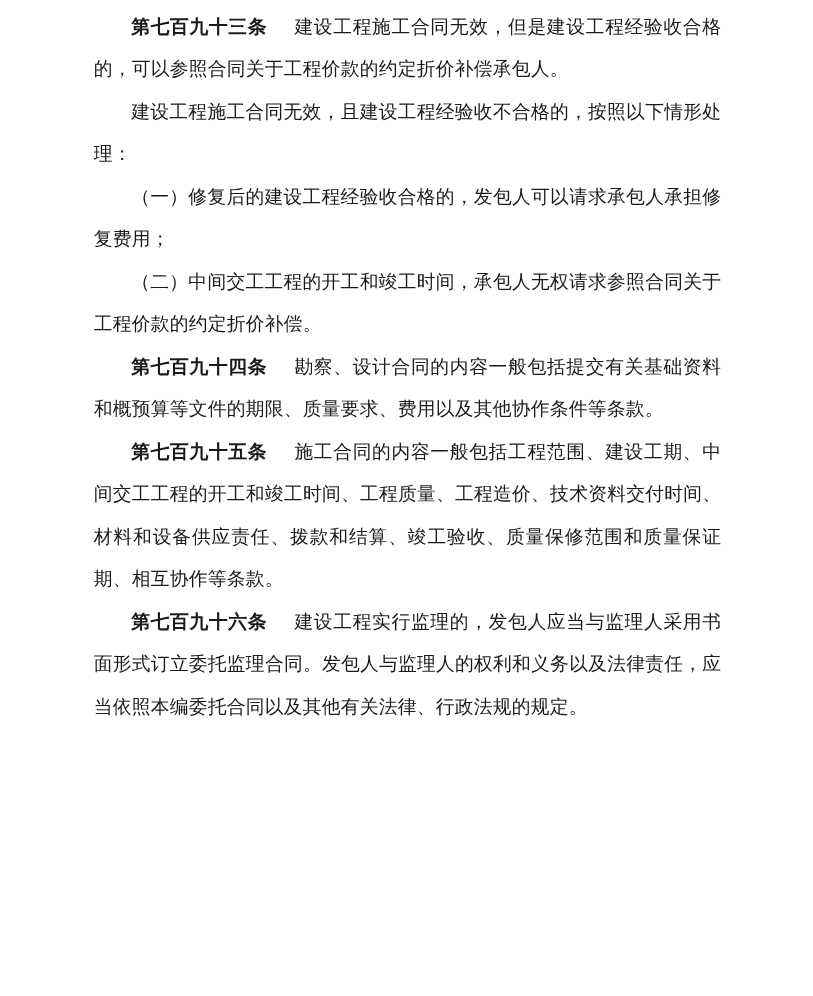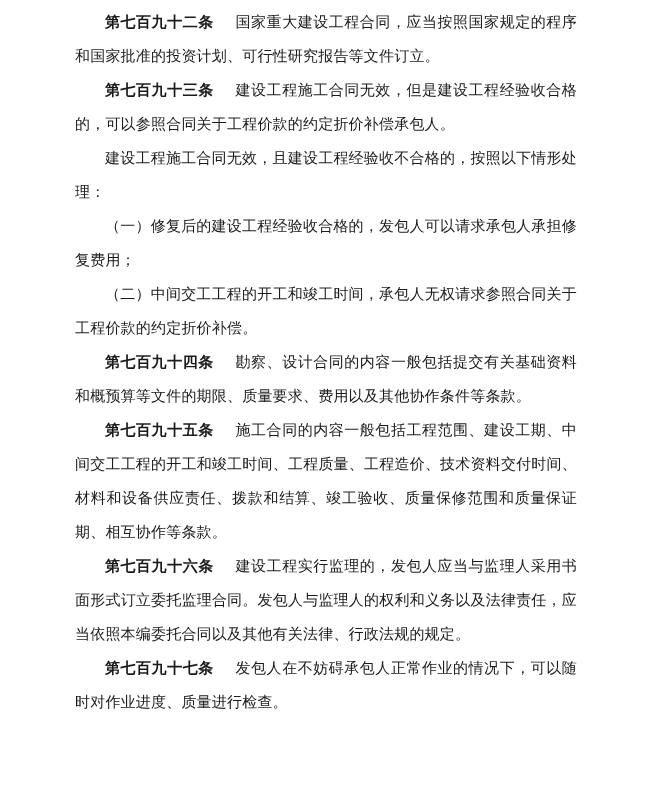--- a/index.html
+++ b/index.html
@@ -36,32 +36,30 @@
   .article-no {
     font-weight: bold;
     margin-right: 1.45em;
   }
 </style>
 </head>
 <body style="background: rgb(255, 255, 255);">
 
 <div class="page">
   <div class="doc" style="color: rgb(26, 26, 26);">
-  <p class="para"><span class="article-no">第七百九十二条</span><span class="article-text">国家重大建设工程合同，应当按照国家规定的程序和国家批准的投资计划、可行性研究报告等文件订立。</span></p>
 
   <p class="para"><span class="article-no">第七百九十三条</span><span class="article-text">建设工程施工合同无效，但是建设工程经验收合格的，可以参照合同关于工程价款的约定折价补偿承包人。</span></p>
 
   <p class="para"><span class="article-text">建设工程施工合同无效，且建设工程经验收不合格的，按照以下情形处理：</span></p>
 
   <p class="para"><span class="article-text">（一）修复后的建设工程经验收合格的，发包人可以请求承包人承担修复费用；</span></p>
 
   <p class="para"><span class="article-text">（二）中间交工工程的开工和竣工时间，承包人无权请求参照合同关于工程价款的约定折价补偿。</span></p>
 
 
   <p class="para"><span class="article-no">第七百九十四条</span><span class="article-text">勘察、设计合同的内容一般包括提交有关基础资料和概预算等文件的期限、质量要求、费用以及其他协作条件等条款。</span></p>
 
   <p class="para"><span class="article-no">第七百九十五条</span><span class="article-text">施工合同的内容一般包括工程范围、建设工期、中间交工工程的开工和竣工时间、工程质量、工程造价、技术资料交付时间、材料和设备供应责任、拨款和结算、竣工验收、质量保修范围和质量保证期、相互协作等条款。</span></p>
 
   <p class="para"><span class="article-no">第七百九十六条</span><span class="article-text">建设工程实行监理的，发包人应当与监理人采用书面形式订立委托监理合同。发包人与监理人的权利和义务以及法律责任，应当依照本编委托合同以及其他有关法律、行政法规的规定。</span></p>
 
-  <p class="para"><span class="article-no">第七百九十七条</span><span class="article-text">发包人在不妨碍承包人正常作业的情况下，可以随时对作业进度、质量进行检查。</span></p>
 </div>
 </div>
 
 </body></html>

